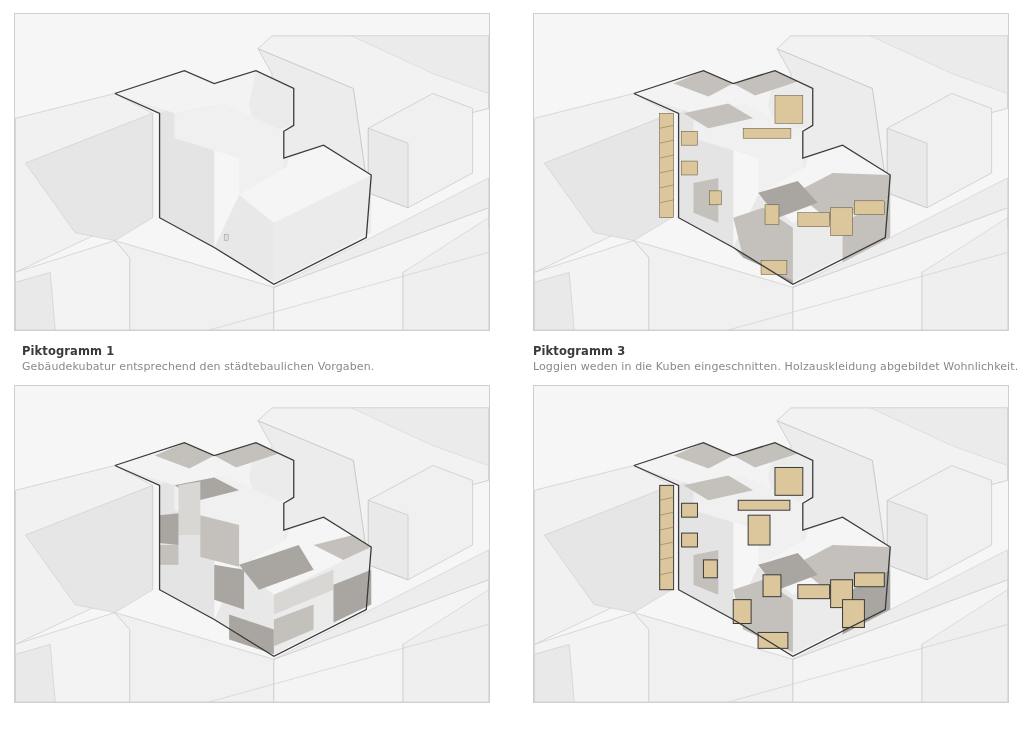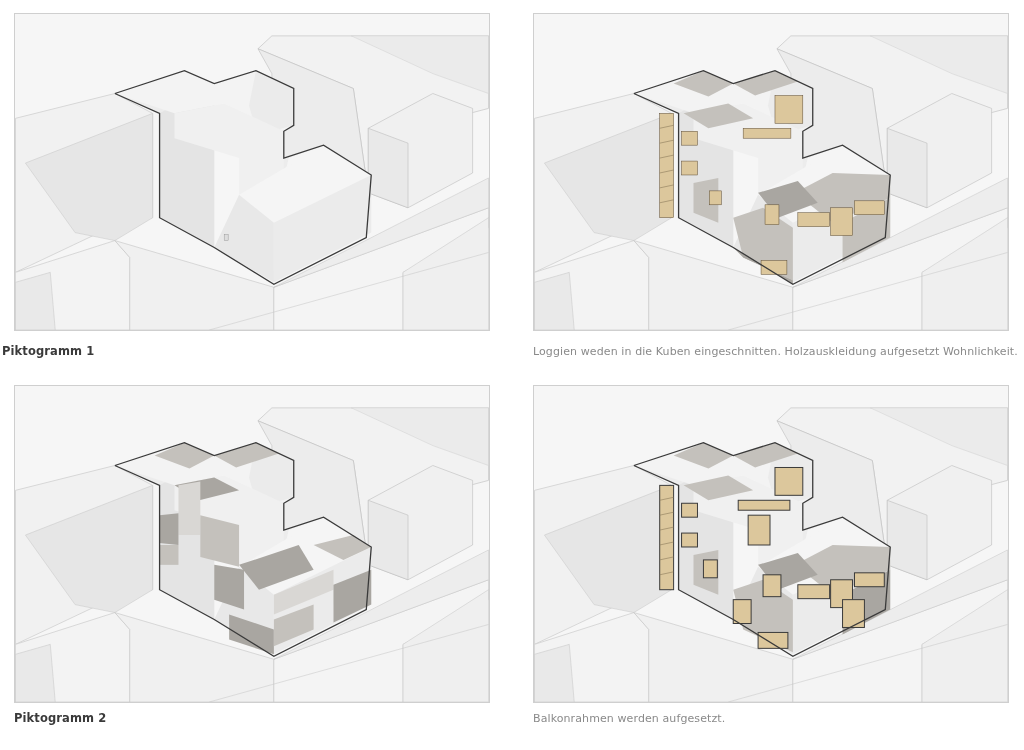--- a/index.html
+++ b/index.html
@@ -62,22 +62,23 @@
 </svg>
 
 <div class="panel" style="left:14px; top:13px;">
   <svg viewBox="0 0 476 318">
     <use href="#context"></use>
     <use href="#mass"></use>
     <use href="#outline"></use>
     <rect x="210" y="222" width="4" height="6" fill="#dddddd" stroke="#888" stroke-width="0.4"></rect>
   </svg>
 </div>
-<div class="caption" style="left:2px; top:344px;">
+<div class="caption" style="left:22px; top:344px;">
   <div class="cap-title">Piktogramm 1</div>
+  <div class="cap-desc">Gebäudekubatur entsprechend den städtebaulichen Vorgaben.</div>
 </div>
 
 <div class="panel" style="left:533px; top:13px;">
   <svg viewBox="0 0 476 318">
     <use href="#context"></use>
     <use href="#mass"></use>
 
     <g fill="#c4c1bc">
       <polygon points="140,70 170,57 200,70 175,83"></polygon>
       <polygon points="200,70 242,57 265,68 222,82"></polygon>
@@ -110,21 +111,22 @@
         <line x1="126" y1="130" x2="140" y2="127"></line>
       <line x1="126" y1="145" x2="140" y2="142"></line>
         <line x1="126" y1="160" x2="140" y2="157"></line>
       <line x1="126" y1="175" x2="140" y2="172"></line>
         <line x1="126" y1="190" x2="140" y2="187"></line>
     </g>
     <use href="#outline"></use>
   </svg>
 </div>
 <div class="caption" style="left:533px; top:344px;">
-  <div class="cap-desc">Loggien weden in die Kuben eingeschnitten. Holzauskleidung aufgesetzt Wohnlichkeit.</div>
+  <div class="cap-title">Piktogramm 3</div>
+  <div class="cap-desc">Loggien weden in die Kuben eingeschnitten. Holzauskleidung abgebildet Wohnlichkeit.</div>
 </div>
 
 <div class="panel" style="left:14px; top:385px;">
   <svg viewBox="0 0 476 318">
     <use href="#context"></use>
     <use href="#mass"></use>
     <g>
       <polygon points="140,70 170,57 200,70 175,83" fill="#c4c1bc"></polygon>
       <polygon points="200,70 242,57 265,68 222,82" fill="#c4c1bc"></polygon>
       <polygon points="160,100 200,92 225,105 185,115" fill="#a9a6a1"></polygon>
@@ -137,21 +139,20 @@
       <polygon points="260,210 320,185 320,205 260,230" fill="#d9d7d4"></polygon>
       <polygon points="300,160 340,150 358,162 330,175" fill="#c4c1bc"></polygon>
       <polygon points="320,200 358,185 358,220 320,238" fill="#a9a6a1"></polygon>
       <polygon points="215,230 260,245 260,270 215,255" fill="#a9a6a1"></polygon>
       <polygon points="260,235 300,220 300,245 260,262" fill="#c4c1bc"></polygon>
     </g>
     <use href="#outline"></use>
   </svg>
 </div>
 <div class="caption" style="left:14px; top:711px;">
-  <div class="cap-title">Piktogramm 2</div>
 </div>
 
 <div class="panel" style="left:533px; top:385px;">
   <svg viewBox="0 0 476 318">
     <use href="#context"></use>
     <use href="#mass"></use>
     <g fill="#c4c1bc">
       <polygon points="140,70 170,57 200,70 175,83"></polygon>
       <polygon points="200,70 242,57 265,68 222,82"></polygon>
       <polygon points="150,100 195,90 220,105 175,115"></polygon>
@@ -184,14 +185,13 @@
         <line x1="126" y1="130" x2="140" y2="127"></line>
       <line x1="126" y1="145" x2="140" y2="142"></line>
         <line x1="126" y1="160" x2="140" y2="157"></line>
       <line x1="126" y1="175" x2="140" y2="172"></line>
         <line x1="126" y1="190" x2="140" y2="187"></line>
     </g>
     <use href="#outline"></use>
   </svg>
 </div>
 <div class="caption" style="left:533px; top:711px;">
-  <div class="cap-desc">Balkonrahmen werden aufgesetzt.</div>
 </div>
 
 </body></html>

